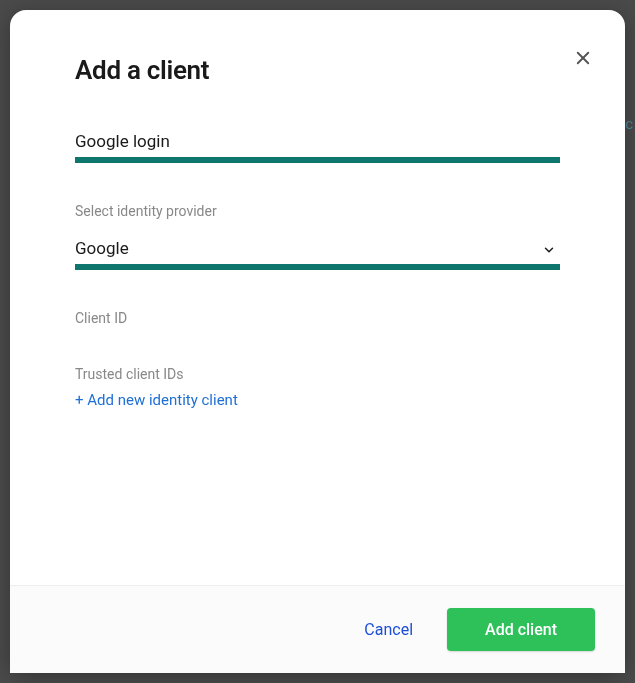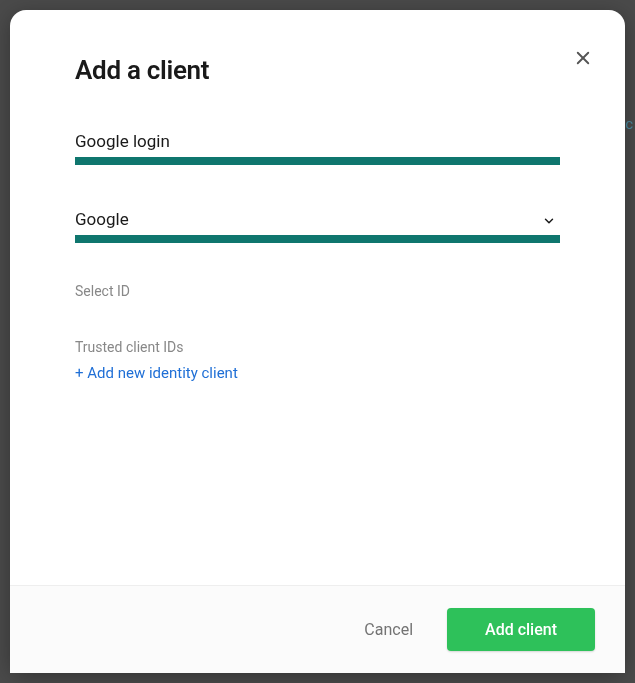--- a/index.html
+++ b/index.html
@@ -71,21 +71,21 @@
     }
     .field-label {
       font-size: 14px;
       color: #888;
       margin-bottom: 8px;
       display: block;
     }
     .field-input {
       width: 100%;
       border: none;
-      border-bottom: 8px solid #0f766e;
+      border-bottom: 6px solid #0f766e;
       font-size: 17px;
       color: #1a1a1a;
       padding: 4px 0 6px 0;
       outline: none;
       background: transparent;
       font-family: inherit;
     }
     .select-wrapper {
       position: relative;
       margin-top: 15px;
@@ -131,21 +131,21 @@
       gap: 28px;
     }
     .btn {
       font-size: 16px;
       cursor: pointer;
       font-family: inherit;
     }
     .btn-cancel {
       background: none;
       border: none;
-      color: #737373;
+      color: #1d4ed8;
       padding: 10px 6px;
     }
     .btn-primary {
       background: #2ec15a;
       color: #fff;
       border: none;
       border-radius: 4px;
       padding: 12px 38px;
       font-weight: 500;
       box-shadow: 0 1px 2px rgba(0,0,0,0.15);
@@ -168,32 +168,33 @@
       </span>
     </button>
 
     <h1 class="modal-title">Add a client</h1>
 
     <div class="field">
       <input type="text" class="field-input" value="Google login" style="">
     </div>
 
     <div class="field">
+      <label class="field-label">Select identity provider</label>
       <div class="select-wrapper">
         <input type="text" readonly="" class="field-input" value="Google" style="">
         <span class="select-caret">
           <svg viewBox="0 0 24 24" fill="none" stroke="#1a1a1a" stroke-width="2.5" stroke-linecap="round" stroke-linejoin="round">
             <polyline points="6 9 12 15 18 9"></polyline>
           </svg>
         </span>
       </div>
     </div>
 
     <div class="field">
-      <label class="field-label">Select ID</label>
+      <label class="field-label">Client ID</label>
     </div>
 
     <div>
       <div class="section-header">Trusted client IDs</div>
       <button class="add-link">+ Add new identity client</button>
     </div>
 
   </div>
 
   <div class="modal-footer">

